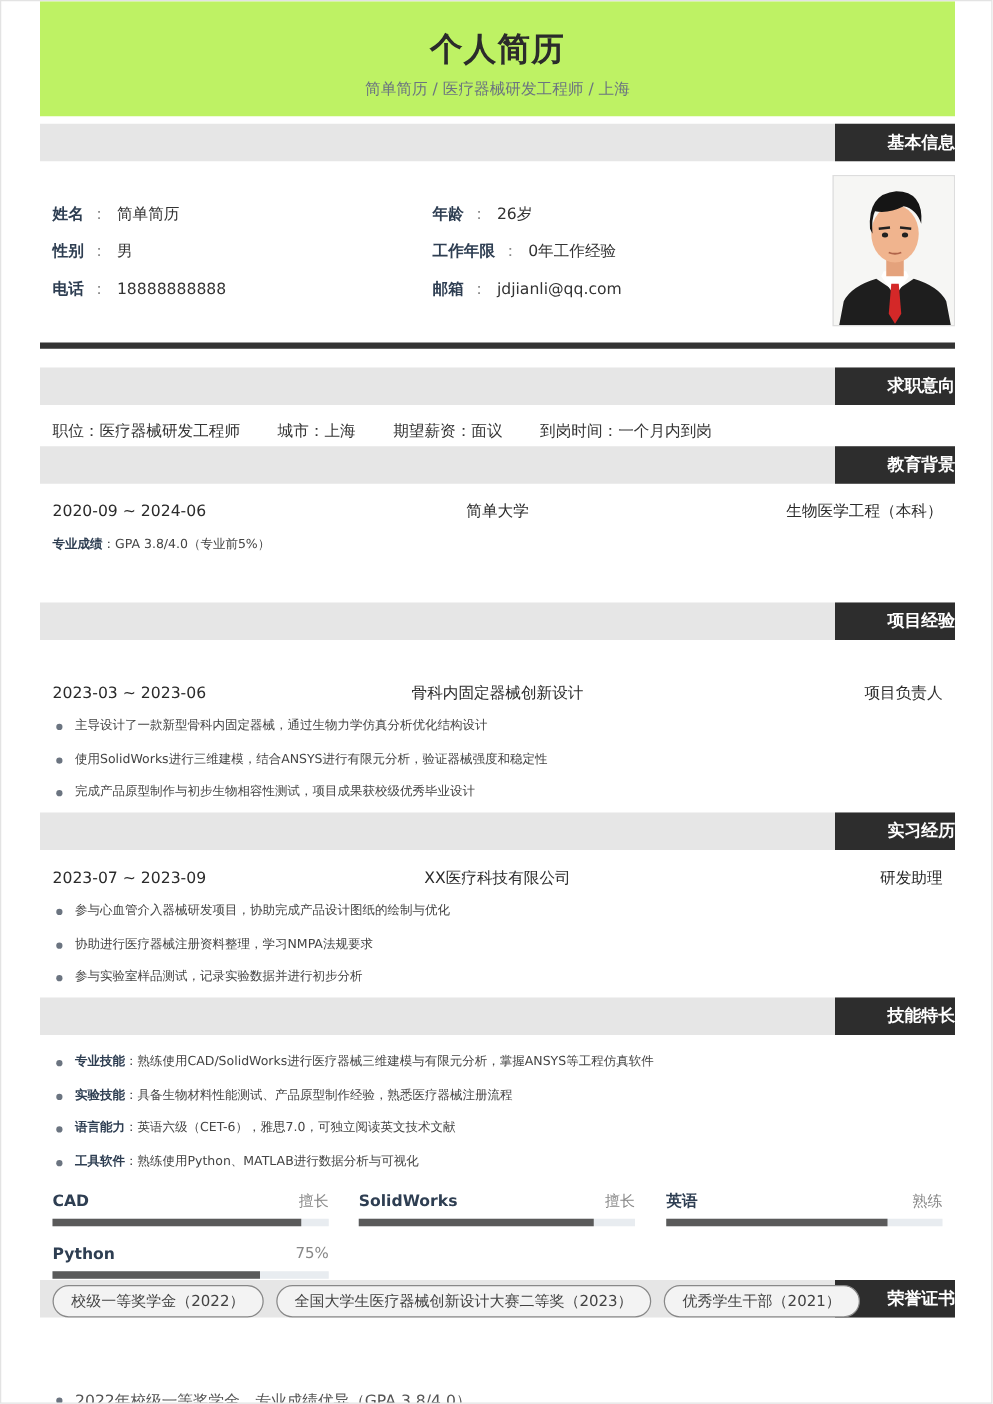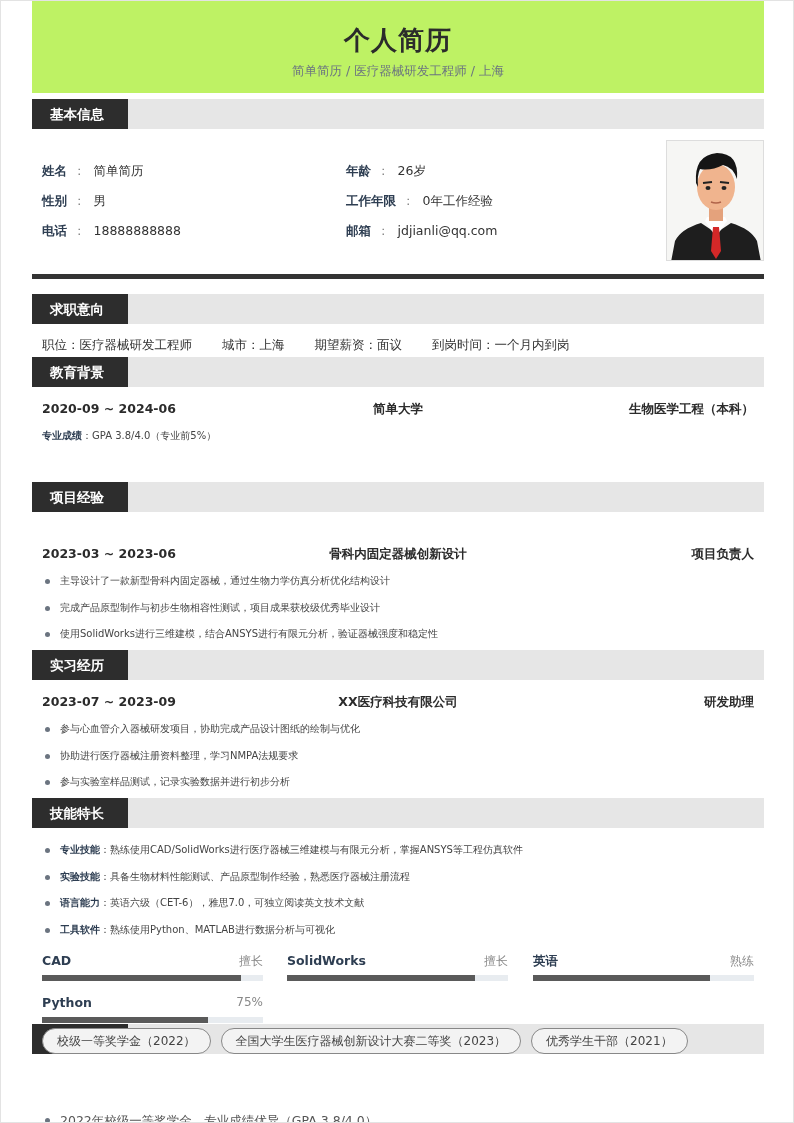--- a/index.html
+++ b/index.html
@@ -2,30 +2,30 @@
 <html><head>
 <meta charset="utf-8">
 <style>
   * { box-sizing: border-box; margin: 0; padding: 0; }
   html, body { width: 794px; height: 1123px; overflow: hidden; background: #ffffff; }
   body { font-family: "DejaVu Sans", "Liberation Sans", sans-serif; color: #333; font-size: 12.5px; position: relative; border: 1px solid #e3e3e3; }
   .page { position: absolute; left: 31px; top: 0; width: 732px; }
   .header { height: 92px; background: #bef264; text-align: center; padding-top: 22px; }
   .header .title { font-size: 26px; font-weight: bold; color: #2b2b2b; letter-spacing: 1px; line-height: 34px; }
   .header .subtitle { font-size: 12.5px; color: #6b7480; margin-top: 6px; }
-  .sec-head { position: absolute; left: 0; width: 732px; height: 30px; background: #e6e6e6; }
+  .sec-head { position: absolute; left: 0; width: 732px; height: 30px; background: #e6e6e6; text-align: right; }
   .sec-head .tag { display: inline-block; height: 30px; width: 96px; background: #2d2d2d; color: #fff; font-weight: bold; font-size: 13.5px; line-height: 30px; padding-left: 18px; }
   .info-row { position: absolute; font-size: 12.5px; color: #333; line-height: 18px; white-space: nowrap; }
   .info-row .lbl { color: #2e3e52; font-weight: bold; }
   .info-row .colon { color: #888; margin: 0 8px 0 6px; }
   .photo { position: absolute; left: 634px; top: 139px; width: 98px; height: 121px; border: 1px solid #ddd; background: #f7f7f7; overflow: hidden; }
   .thick-rule { position: absolute; left: 0; top: 273px; width: 732px; height: 5px; background: #333; }
   .intent { position: absolute; left: 10px; top: 336px; font-size: 12.5px; color: #333; white-space: nowrap; }
   .intent span { margin-right: 30px; }
-  .row3 { position: absolute; left: 10px; width: 712px; height: 18px; font-size: 12.5px; font-weight: bold; color: #2b2b2b; }
+  .row3 { position: absolute; left: 10px; width: 712px; height: 18px; font-size: 12.5px; font-weight: normal; color: #2b2b2b; }
   .row3 .l { position: absolute; left: 0; }
   .row3 .c { position: absolute; left: 0; width: 100%; text-align: center; }
   .row3 .r { position: absolute; right: 0; }
   .para { position: absolute; left: 10px; width: 712px; font-size: 10px; color: #444; line-height: 27px; }
   .para b { color: #2e3e52; }
   .bullets { position: absolute; left: 10px; width: 712px; list-style: none; }
   .bullets li { position: relative; padding-left: 18px; font-size: 10px; color: #444; height: 26.5px; line-height: 18px; }
   .bullets li::before { content: ""; position: absolute; left: 3px; top: 7px; width: 5px; height: 5px; border-radius: 50%; background: #6b7480; }
   .bullets li b { color: #2e3e52; }
   .skill { position: absolute; width: 221px; height: 40px; }
@@ -112,22 +112,22 @@
   <div class="sec-head" style="top:481px">
     <span class="tag">项目经验</span>
   </div>
   <div class="row3" style="top:545px">
     <span class="l">2023-03 ~ 2023-06</span>
     <span class="c">骨科内固定器械创新设计</span>
     <span class="r">项目负责人</span>
   </div>
   <ul class="bullets" style="top:571px">
     <li>主导设计了一款新型骨科内固定器械，通过生物力学仿真分析优化结构设计</li>
+    <li>使用SolidWorks进行三维建模，结合ANSYS进行有限元分析，验证器械强度和稳定性</li>
     <li>完成产品原型制作与初步生物相容性测试，项目成果获校级优秀毕业设计</li>
-    <li>使用SolidWorks进行三维建模，结合ANSYS进行有限元分析，验证器械强度和稳定性</li>
   </ul>
 
   <div class="sec-head" style="top:649px">
     <span class="tag">实习经历</span>
   </div>
   <div class="row3" style="top:693px">
     <span class="l">2023-07 ~ 2023-09</span>
     <span class="c">XX医疗科技有限公司</span>
     <span class="r">研发助理</span>
   </div>

